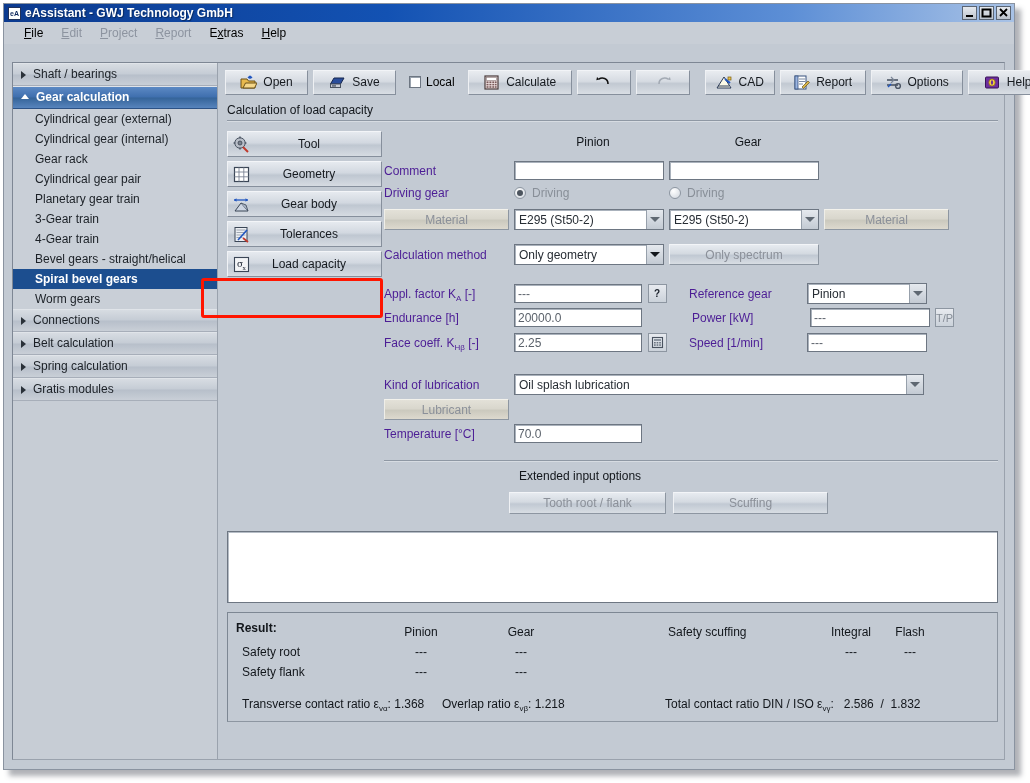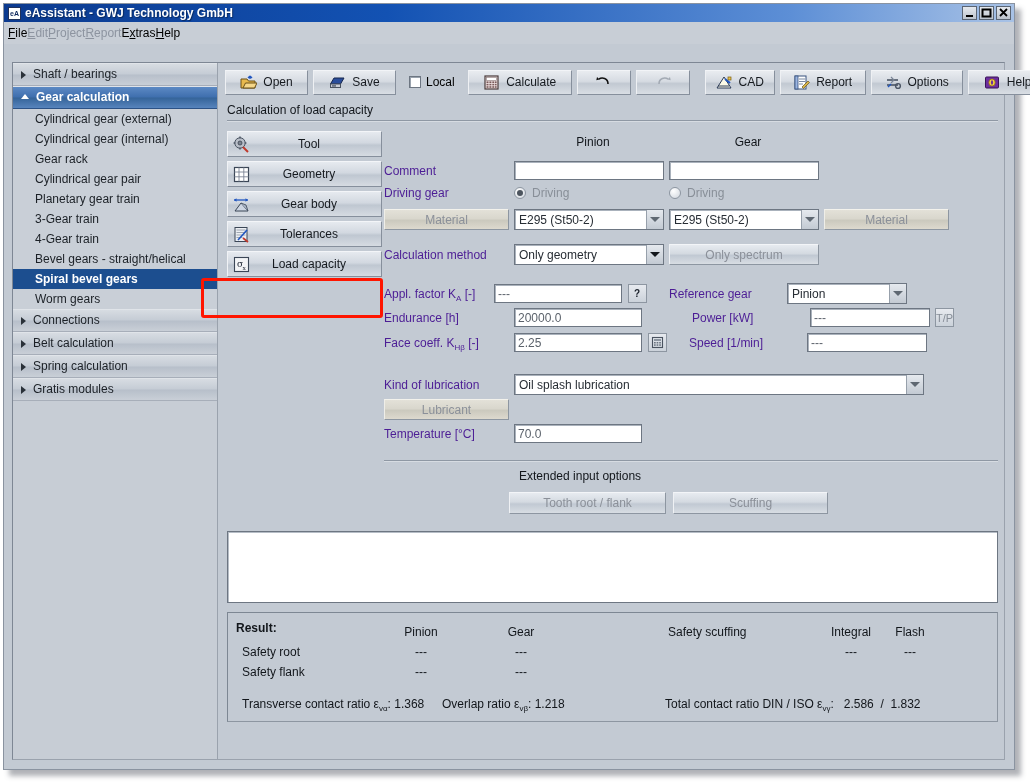--- a/index.html
+++ b/index.html
@@ -45,21 +45,21 @@
     border:1px solid #5b6573;
     box-sizing:border-box;
     position:relative;
     font-size:9px;line-height:12px;text-align:center;color:#000;
     font-family:"Liberation Sans",sans-serif;
   }
   
   .menubar{
     height:22px;background:#c8ced6;
     display:flex;align-items:center;
-    padding-left:4px;
+    padding-left:20px;gap:18px;
     border-bottom:1px solid #b4bcc6;
   }
   .menubar .mi{font-size:12px;color:#000;white-space:nowrap;}
   .menubar .mi.disabled{color:#8d94a0;}
   .menubar .mi u{text-decoration:underline;}
   
   .body-area{
     position:absolute;left:0;top:40px;right:0;bottom:0;
     background:#c3cad3;
   }
@@ -565,21 +565,21 @@
           <div class="combo" style="width:150px;">
             <span class="cv">Only geometry</span>
             <span class="arrowbox">
                   <span class="caret dark"></span>
                 </span>
           </div>
           <div class="bbtn" style="width:150px;margin-left:5px;">Only spectrum</div>
         </div>
 
         <div class="frow" style="left:0;top:152px;">
-          <div class="flabel" style="width:110px;"><span>Appl. factor K</span><sub>A</sub><span> [-]</span></div>
+          <div class="flabel" style="width:130px;"><span>Appl. factor K</span><sub>A</sub><span> [-]</span></div>
           <div class="txt gray" style="width:128px;">---</div>
           <div class="minibtn" style="margin-left:6px;">
             <svg width="13" height="13" viewBox="0 0 13 13">
               <text x="3" y="10" font-family="Liberation Sans, sans-serif" font-size="10" font-weight="bold" fill="#1b222c">?</text>
             </svg>
           </div>
           <div class="flabel" style="width:118px;margin-left:22px;">Reference gear</div>
           <div class="combo" style="width:120px;">
             <span class="cv">Pinion</span>
             <span class="arrowbox">

